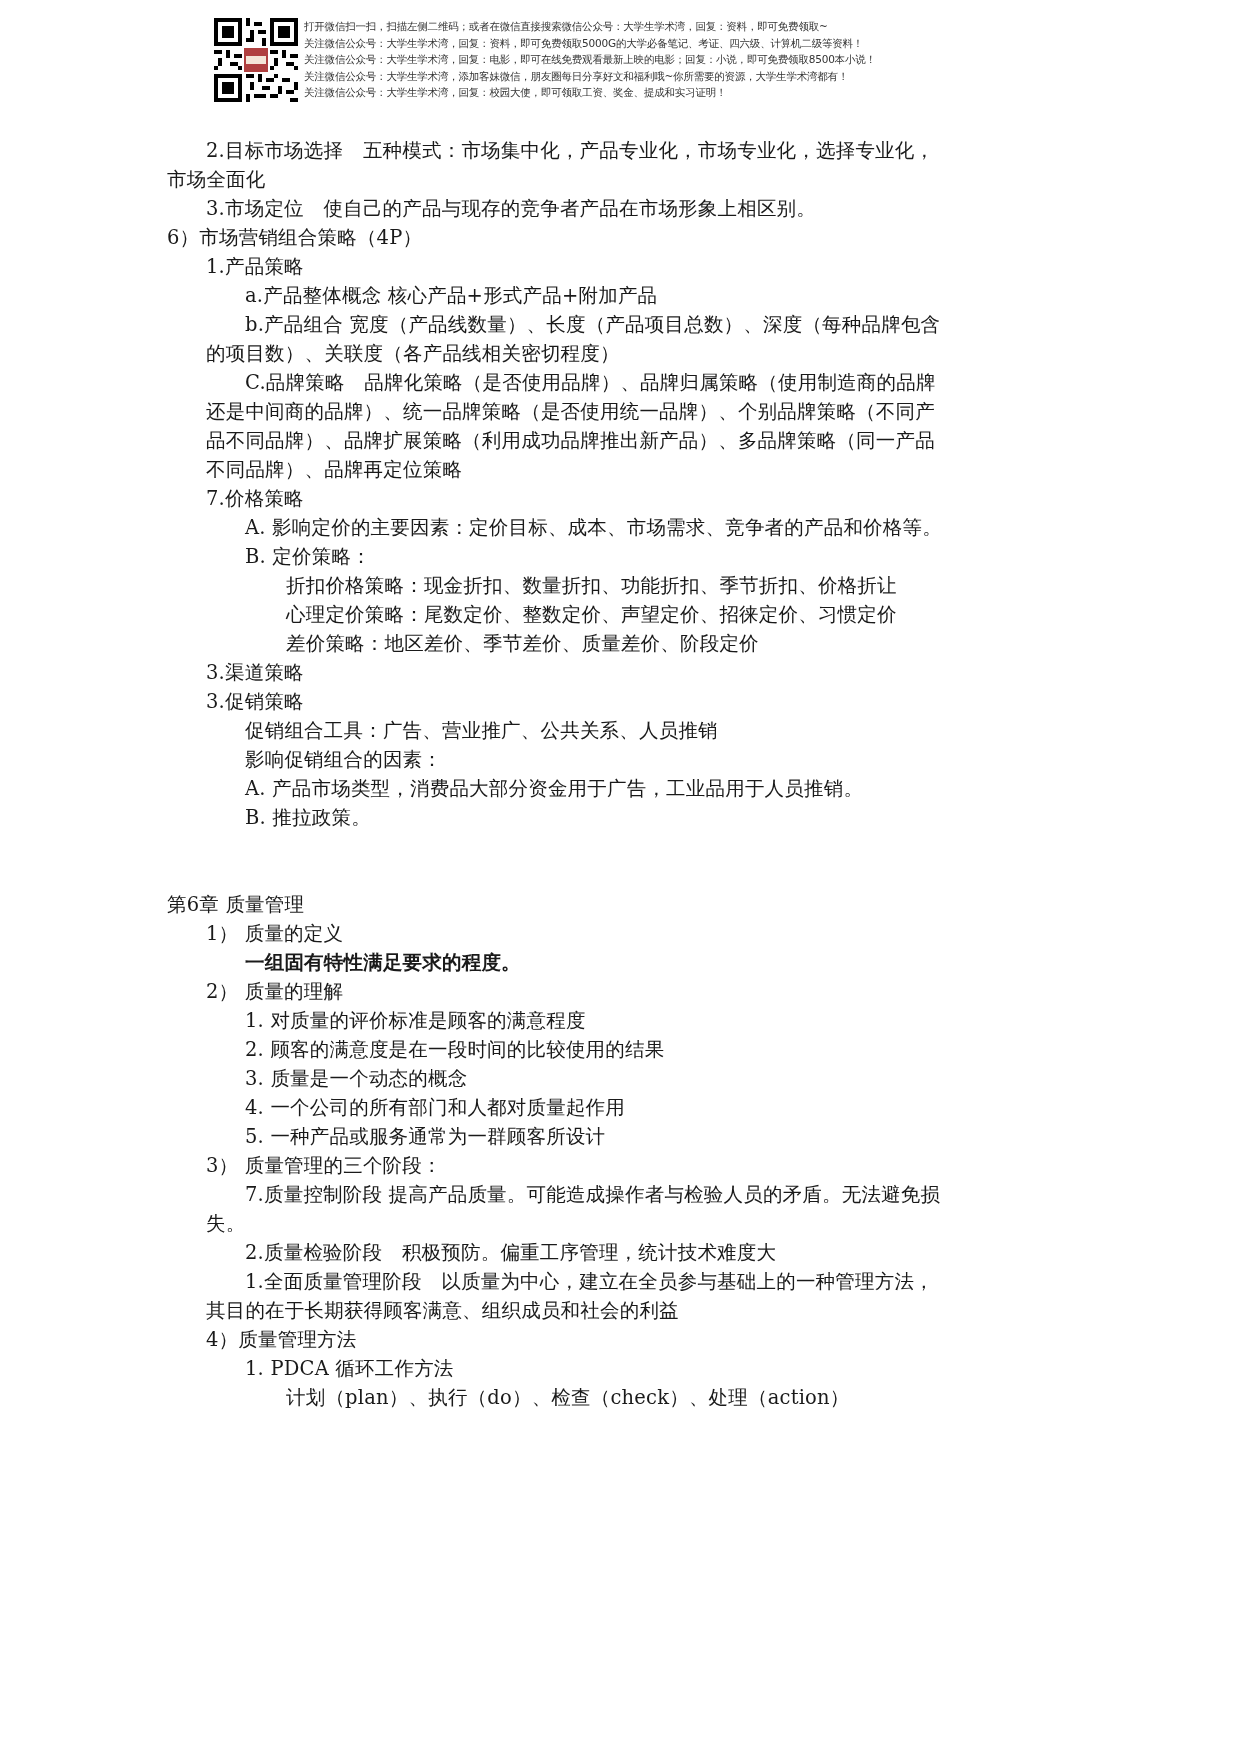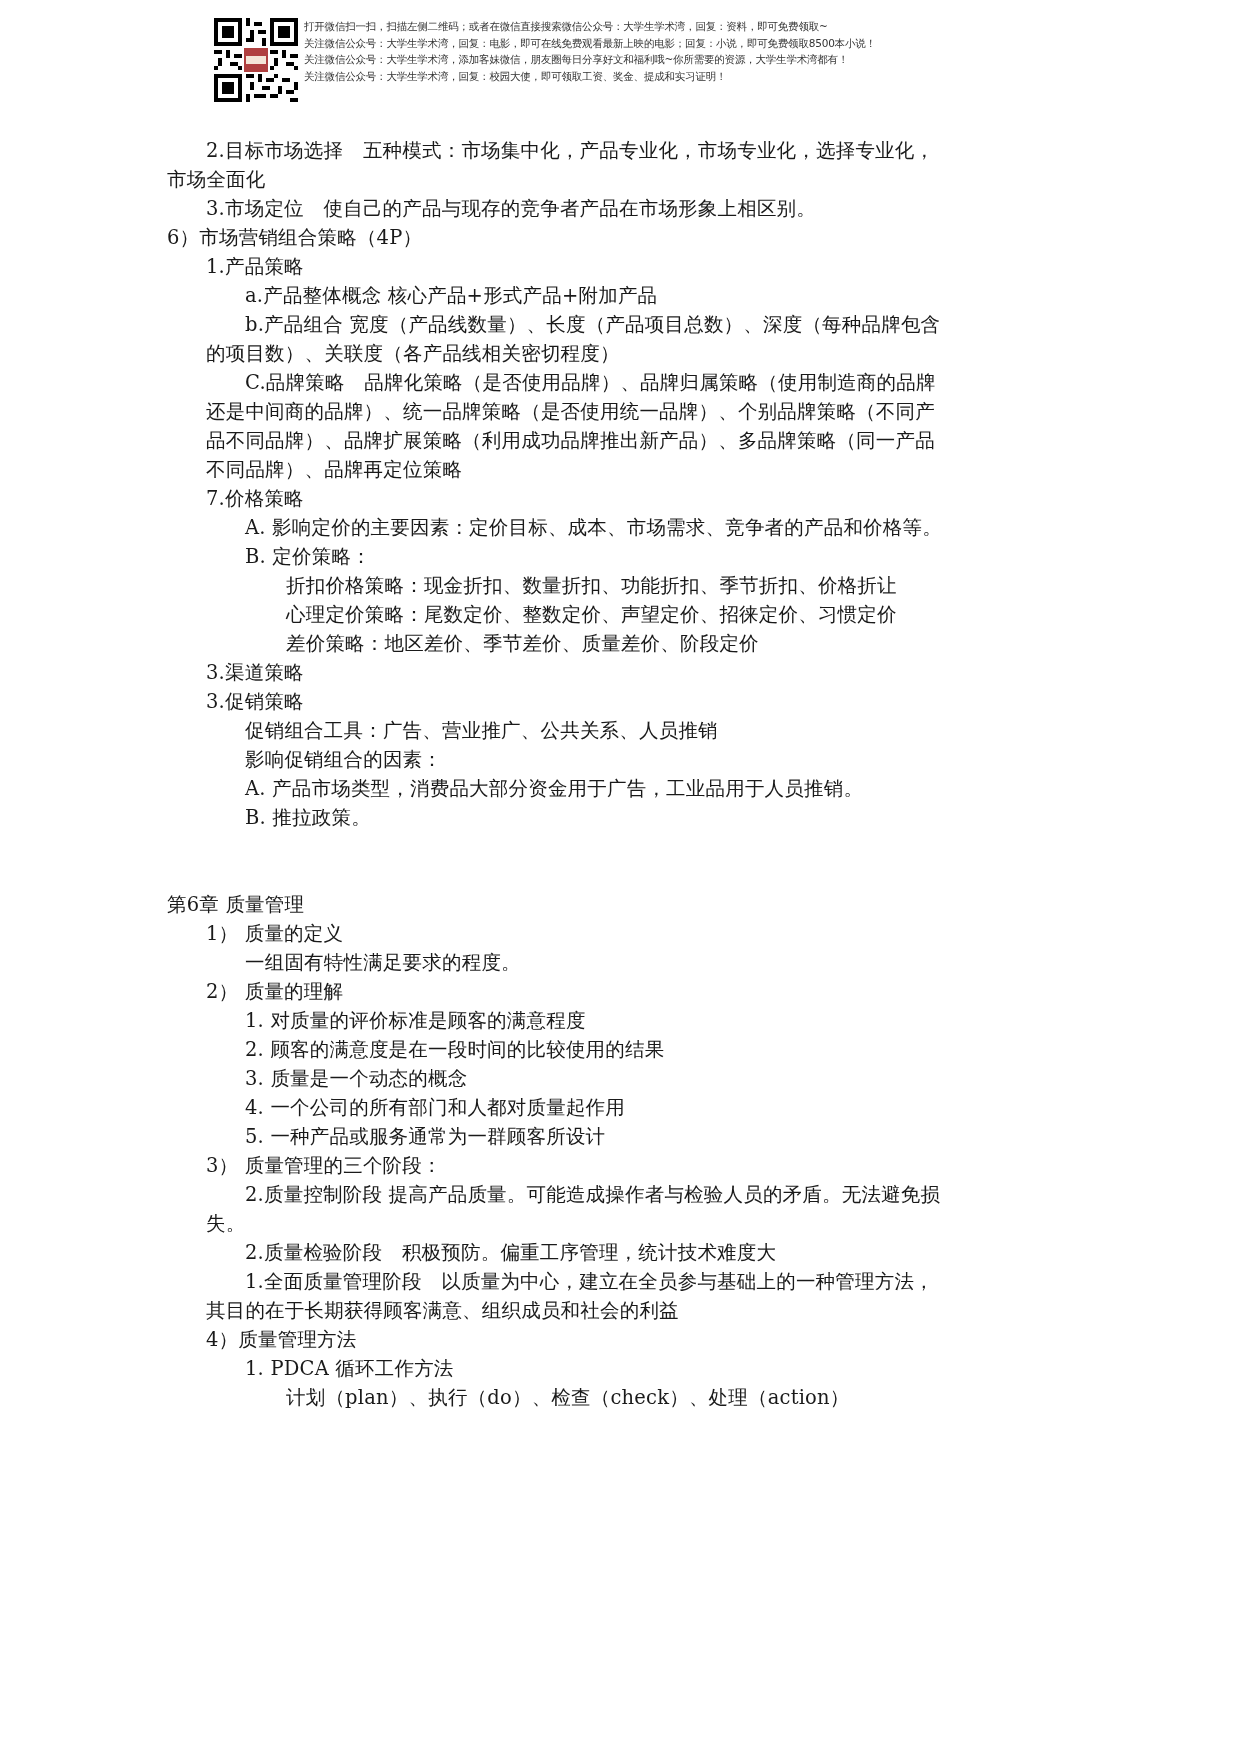--- a/index.html
+++ b/index.html
@@ -84,20 +84,21 @@
           <rect x="14" y="19" width="2" height="1"></rect>
           <rect x="19" y="20" width="2" height="1"></rect>
       </g>
 
       <rect x="7.5" y="7.5" width="6" height="6" fill="#b04040"></rect>
       <rect x="8" y="9.6" width="5" height="1.8" fill="#f4e6d8"></rect>
     </svg>
   </div>
   <div class="header-lines">
     <div class="header-line">打开微信扫一扫，扫描左侧二维码；或者在微信直接搜索微信公众号：大学生学术湾，回复：资料，即可免费领取~</div>
+    <div class="header-line">关注微信公众号：大学生学术湾，回复：资料，即可免费领取5000G的大学必备笔记、考证、四六级、计算机二级等资料！</div>
     <div class="header-line">关注微信公众号：大学生学术湾，回复：电影，即可在线免费观看最新上映的电影；回复：小说，即可免费领取8500本小说！</div>
     <div class="header-line">关注微信公众号：大学生学术湾，添加客妹微信，朋友圈每日分享好文和福利哦~你所需要的资源，大学生学术湾都有！</div>
     <div class="header-line">关注微信公众号：大学生学术湾，回复：校园大使，即可领取工资、奖金、提成和实习证明！</div>
   </div>
 </div>
 
 <div class="doc" id="doc">
     <div class="line" style="left: 206px; top: 138px;">2.目标市场选择　五种模式：市场集中化，产品专业化，市场专业化，选择专业化，</div>
     <div class="line" style="left: 167px; top: 167px;">市场全面化</div>
     <div class="line" style="left: 206px; top: 196px;">3.市场定位　使自己的产品与现存的竞争者产品在市场形象上相区别。</div>
@@ -117,29 +118,29 @@
     <div class="line" style="left: 286px; top: 602px;">心理定价策略：尾数定价、整数定价、声望定价、招徕定价、习惯定价</div>
     <div class="line" style="left: 286px; top: 631px;">差价策略：地区差价、季节差价、质量差价、阶段定价</div>
     <div class="line" style="left: 206px; top: 660px;">3.渠道策略</div>
     <div class="line" style="left: 206px; top: 689px;">3.促销策略</div>
     <div class="line" style="left: 245px; top: 718px;">促销组合工具：广告、营业推广、公共关系、人员推销</div>
     <div class="line" style="left: 245px; top: 747px;">影响促销组合的因素：</div>
     <div class="line" style="left: 245px; top: 776px;">A.  产品市场类型，消费品大部分资金用于广告，工业品用于人员推销。</div>
     <div class="line" style="left: 245px; top: 805px;">B.  推拉政策。</div>
     <div class="line" style="left: 167px; top: 892px;">第6章 质量管理</div>
     <div class="line" style="left: 206px; top: 921px;">1）  质量的定义</div>
-    <div class="line" style="left: 245px; top: 950px;">一组固有特性满足要求的程度。</div>
+    <div class="line" style="left: 245px; top: 950px; font-weight: bold;">一组固有特性满足要求的程度。</div>
     <div class="line" style="left: 206px; top: 979px;">2）  质量的理解</div>
     <div class="line" style="left: 245px; top: 1008px;">1.  对质量的评价标准是顾客的满意程度</div>
     <div class="line" style="left: 245px; top: 1037px;">2.  顾客的满意度是在一段时间的比较使用的结果</div>
     <div class="line" style="left: 245px; top: 1066px;">3.  质量是一个动态的概念</div>
     <div class="line" style="left: 245px; top: 1095px;">4.  一个公司的所有部门和人都对质量起作用</div>
     <div class="line" style="left: 245px; top: 1124px;">5.  一种产品或服务通常为一群顾客所设计</div>
     <div class="line" style="left: 206px; top: 1153px;">3）  质量管理的三个阶段：</div>
-    <div class="line" style="left: 245px; top: 1182px;">2.质量控制阶段 提高产品质量。可能造成操作者与检验人员的矛盾。无法避免损</div>
+    <div class="line" style="left: 245px; top: 1182px;">7.质量控制阶段 提高产品质量。可能造成操作者与检验人员的矛盾。无法避免损</div>
     <div class="line" style="left: 206px; top: 1211px;">失。</div>
     <div class="line" style="left: 245px; top: 1240px;">2.质量检验阶段　积极预防。偏重工序管理，统计技术难度大</div>
     <div class="line" style="left: 245px; top: 1269px;">1.全面质量管理阶段　以质量为中心，建立在全员参与基础上的一种管理方法，</div>
     <div class="line" style="left: 206px; top: 1298px;">其目的在于长期获得顾客满意、组织成员和社会的利益</div>
     <div class="line" style="left: 206px; top: 1327px;">4）质量管理方法</div>
     <div class="line" style="left: 245px; top: 1356px;">1.  PDCA 循环工作方法</div>
     <div class="line" style="left: 286px; top: 1385px;">计划（plan）、执行（do）、检查（check）、处理（action）</div>
   </div>
 
 </body></html>

